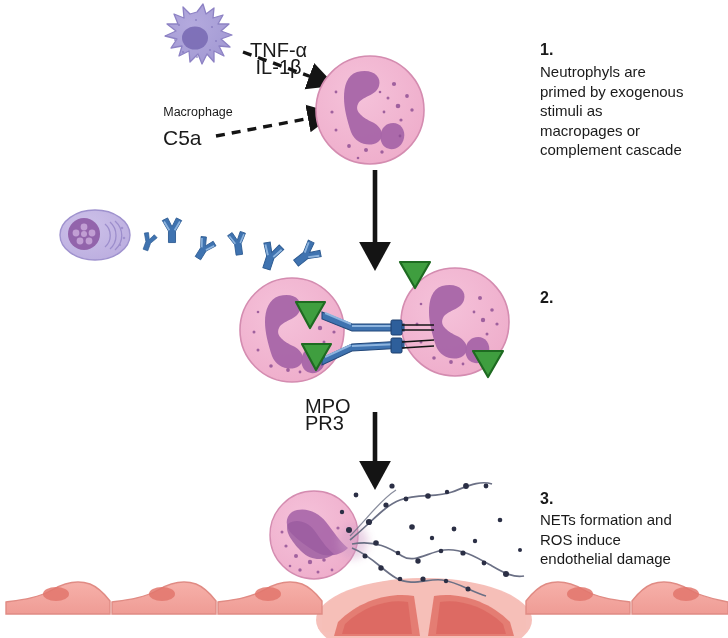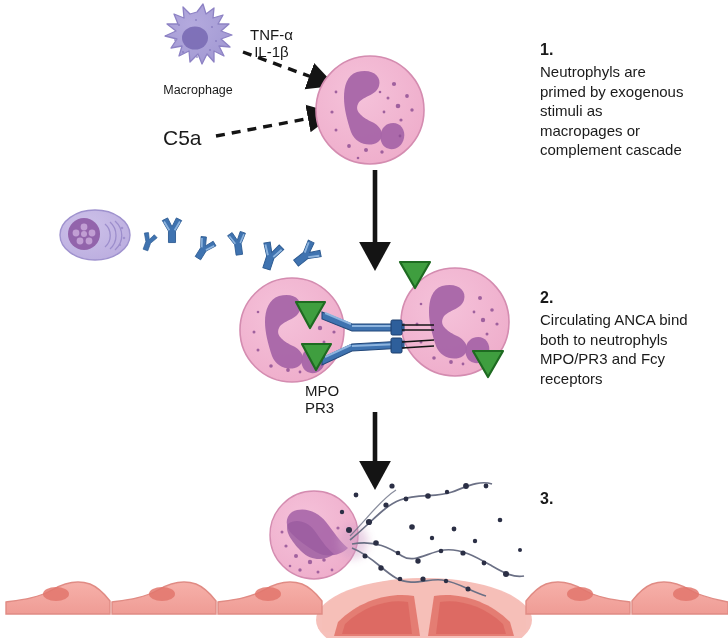--- a/index.html
+++ b/index.html
@@ -3,22 +3,22 @@
 <meta charset="utf-8">
 <style>
   html,body{margin:0;padding:0;background:#ffffff;}
   body{width:728px;height:638px;position:relative;overflow:hidden;
        font-family:"Liberation Sans","DejaVu Sans",sans-serif;color:#1a1a1a;}
   .stage{position:absolute;inset:0;width:728px;height:638px;}
   .abs{position:absolute;}
   .txt{position:absolute;white-space:pre-line;}
   .step-num{font-weight:bold;font-size:16px;line-height:19px;}
   .step-body{font-size:15px;line-height:19.5px;}
-  .lbl{font-size:12.5px;line-height:15px;text-align:center;}
-  .lbl2{font-size:15px;line-height:17px;}
+  .lbl{font-size:12.5px;line-height:15px;text-align:center;margin-top:22px;}
+  .lbl2{font-size:20px;line-height:17px;margin-top:16px;}
   .big{font-size:21px;line-height:19px;text-align:center;}
   svg{display:block;overflow:visible;}
 </style>
 </head>
 <body>
 
 <div class="stage">
 
   <svg class="abs" style="left:0;top:0" width="728" height="638" viewBox="0 0 728 638">
     <defs>
@@ -344,26 +344,25 @@
   </svg>
 
   <div class="txt step-num" style="left:540px;top:40px">1.</div>
   <div class="txt step-body" style="left:540px;top:62px;width:186px">Neutrophyls are
 primed by exogenous
 stimuli as
 macropages or
 complement cascade</div>
 
   <div class="txt step-num" style="left:540px;top:288px">2.</div>
-  <div class="txt step-body" style="left:540px;top:310px;width:186px">Circulating ANCA bind
-both to neutrophyls
-MPO/PR3 and Fcy
-receptors</div>
 
   <div class="txt step-num" style="left:540px;top:489px">3.</div>
+  <div class="txt step-body" style="left:540px;top:510px;width:186px">NETs formation and
+ROS induce
+endothelial damage</div>
 
   <div class="txt lbl2" style="left:250px;top:26px;text-align:center">TNF-α
 IL-1β</div>
 
   <div class="txt big" style="left:163px;top:128px">C5a</div>
 
   <div class="txt lbl" style="left:152px;top:83px;width:92px">Macrophage</div>
 
 
   <div class="txt lbl2" style="left:305px;top:382px">MPO

